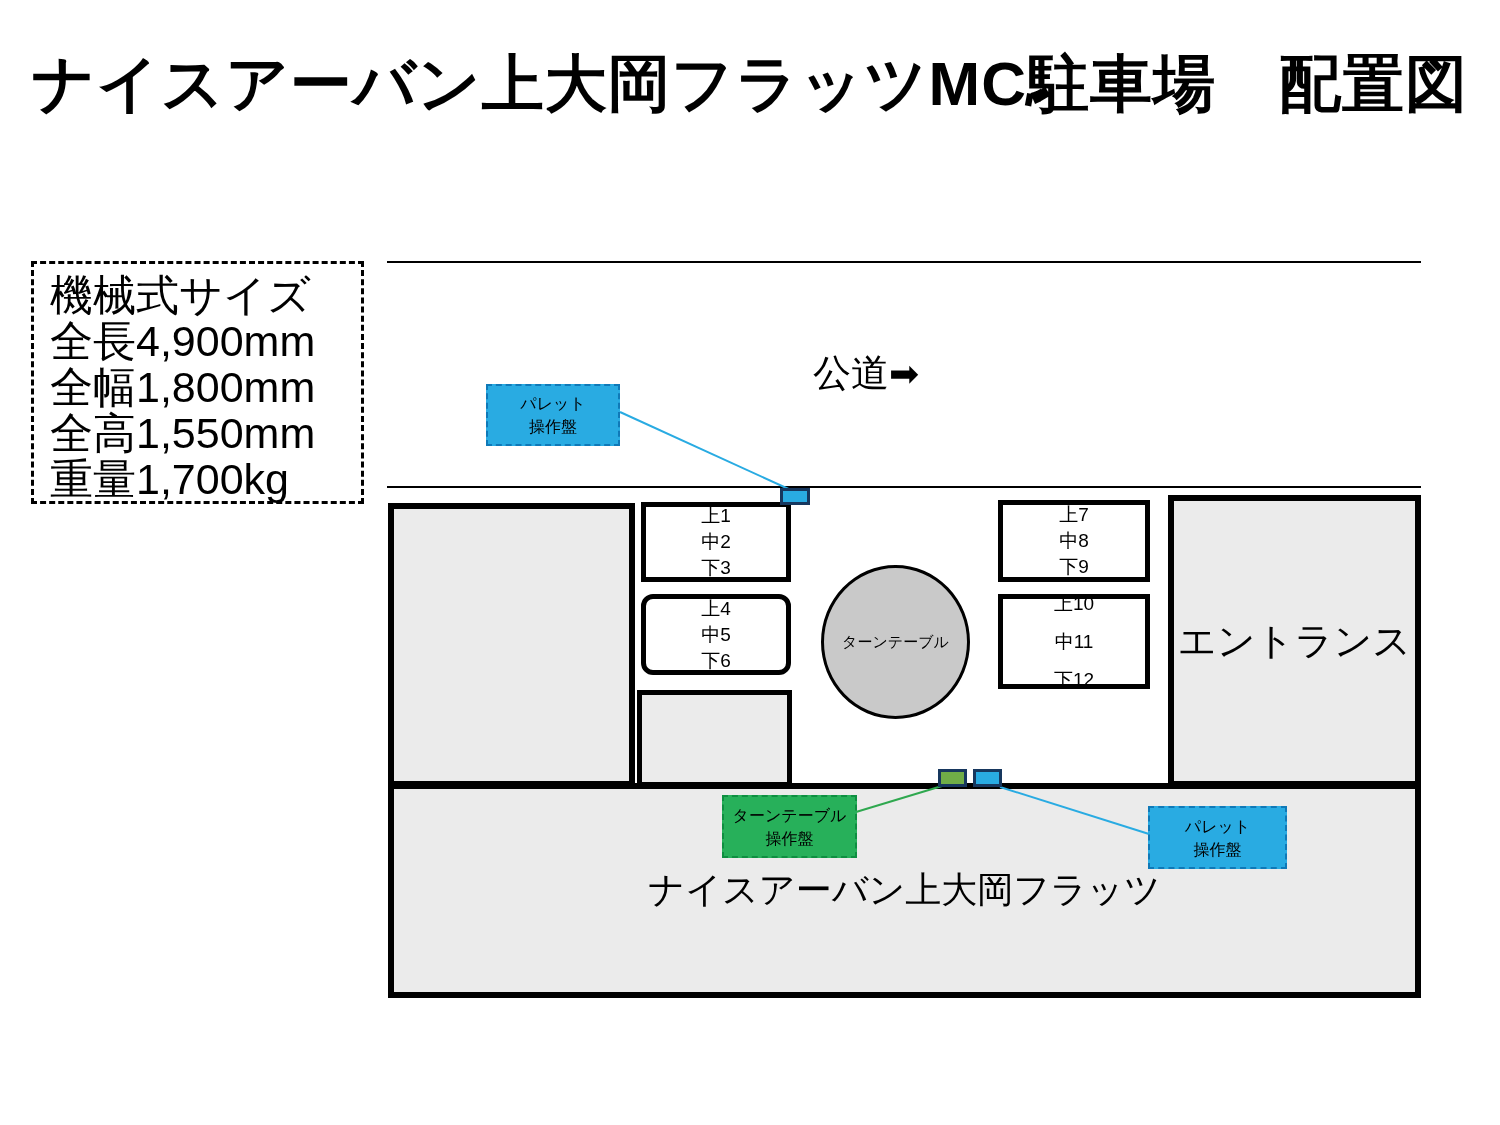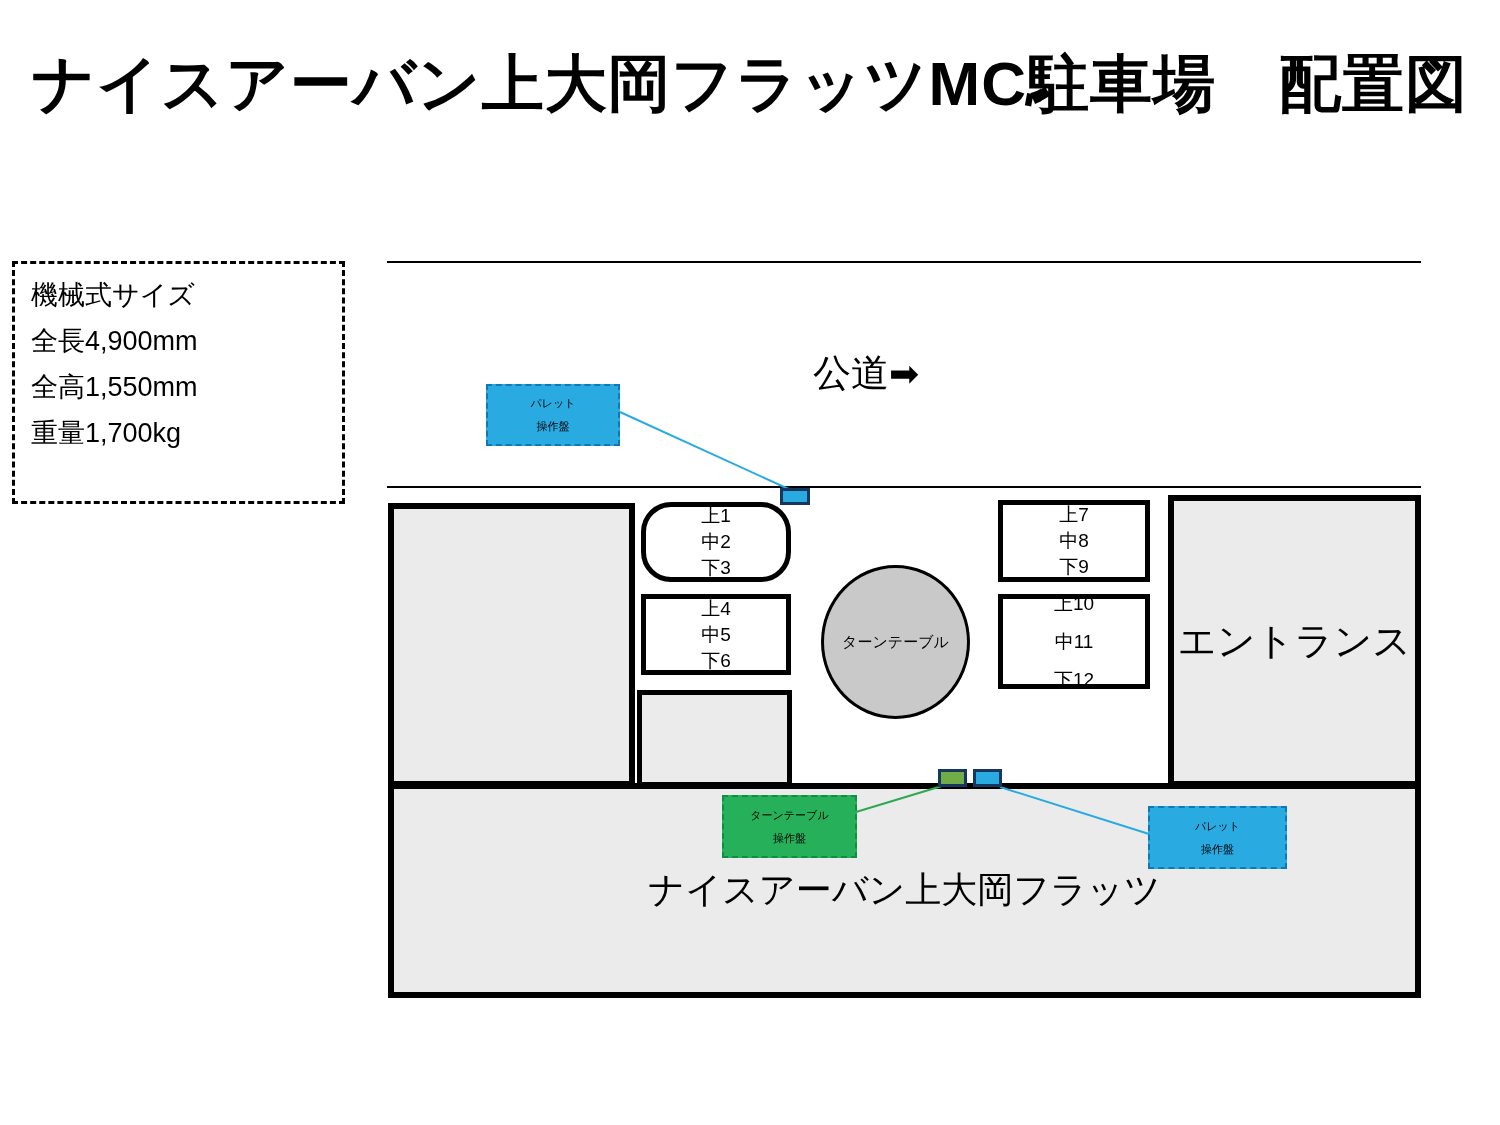--- a/index.html
+++ b/index.html
@@ -7,23 +7,23 @@
     position:relative;width:1500px;height:1125px;background:#ffffff;
     font-family:"Liberation Sans", sans-serif;color:#000;overflow:hidden;
   }
   
   .title{
     position:absolute;left:0;top:42px;width:100%;text-align:center;
     font-size:62px;font-weight:bold;letter-spacing:1px;white-space:pre;
   }
   
   .spec-box{
-    position:absolute;left:12px;top:261px;width:333px;height:243px;
+    position:absolute;left:31px;top:261px;width:333px;height:243px;
     box-sizing:border-box;border:3px dashed #000;
-    padding:8px 6px 0 16px;font-size:27px;line-height:46px;
+    padding:8px 6px 0 16px;font-size:43px;line-height:46px;
   }
   
   .road-line{position:absolute;left:387px;width:1034px;height:0;border-top:2px solid #000;}
   .road-line-top{top:261px;}
   .road-line-bottom{top:486px;}
   .road-label-row{
     position:absolute;left:813px;top:348px;display:flex;align-items:center;
     font-size:38px;
   }
   .road-arrow{font-size:36px;line-height:1;}
@@ -42,22 +42,22 @@
   .building-block{
     left:388px;top:783px;width:1033px;height:215px;
     display:flex;align-items:center;justify-content:center;font-size:36px;z-index:1;
   }
   
   .stall{
     position:absolute;box-sizing:border-box;background:#ffffff;border:5px solid #000;z-index:3;
     display:flex;flex-direction:column;align-items:center;justify-content:center;
     font-size:19px;line-height:26px;
   }
-  .stall-1{left:641px;top:502px;width:150px;height:80px;border-radius:30px;}
-  .stall-2{left:641px;top:594px;width:150px;height:81px;}
+  .stall-1{left:641px;top:502px;width:150px;height:80px;}
+  .stall-2{left:641px;top:594px;width:150px;height:81px;border-radius:12px;}
   .stall-3{left:998px;top:500px;width:152px;height:82px;align-items:center;}
   .stall-4{left:998px;top:594px;width:152px;height:95px;gap:12px;}
   .stall-5{left:998px;top:688px;width:152px;height:83px;}
   
   .gate-label{
     position:absolute;left:833px;top:500px;width:146px;text-align:center;
     font-size:40px;z-index:3;white-space:nowrap;
   }
   
   .turntable{
@@ -67,38 +67,39 @@
   }
   
   .marker{position:absolute;box-sizing:border-box;border:3px solid #17375E;z-index:5;}
   .marker-pallet-top{left:780px;top:488px;width:30px;height:17px;background:#29ABE2;}
   .marker-turntable{left:938px;top:769px;width:29px;height:18px;background:#70AD47;}
   .marker-pallet-bottom{left:973px;top:769px;width:29px;height:18px;background:#29ABE2;}
   
   .panel{
     position:absolute;box-sizing:border-box;z-index:6;
     display:flex;flex-direction:column;align-items:center;justify-content:center;
-    font-size:11px;line-height:23px;text-align:center;
+    font-size:16px;line-height:23px;text-align:center;
   }
   .panel-blue{background:#29ABE2;border:2px dashed #0F79B8;}
   .panel-green{background:#27B05A;border:2px dashed #0E8F41;}
   .panel-pallet-top{left:486px;top:384px;width:134px;height:62px;}
   .panel-turntable{left:722px;top:795px;width:135px;height:63px;}
   .panel-pallet-bottom{left:1148px;top:806px;width:139px;height:63px;}
 </style>
 </head>
 <body>
 
 <div class="canvas">
 
   <div class="title">ナイスアーバン上大岡フラッツMC駐車場　配置図</div>
 
   <div class="spec-box">
     <div>機械式サイズ</div>
     <div>全長4,900mm</div>
+    <div>全幅1,800mm</div>
     <div>全高1,550mm</div>
     <div>重量1,700kg</div>
   </div>
 
   <div class="road-line road-line-top"></div>
   <div class="road-line road-line-bottom"></div>
   <div class="road-label-row">
     <span>公道</span>
     <span class="road-arrow">➡</span>
   </div>

